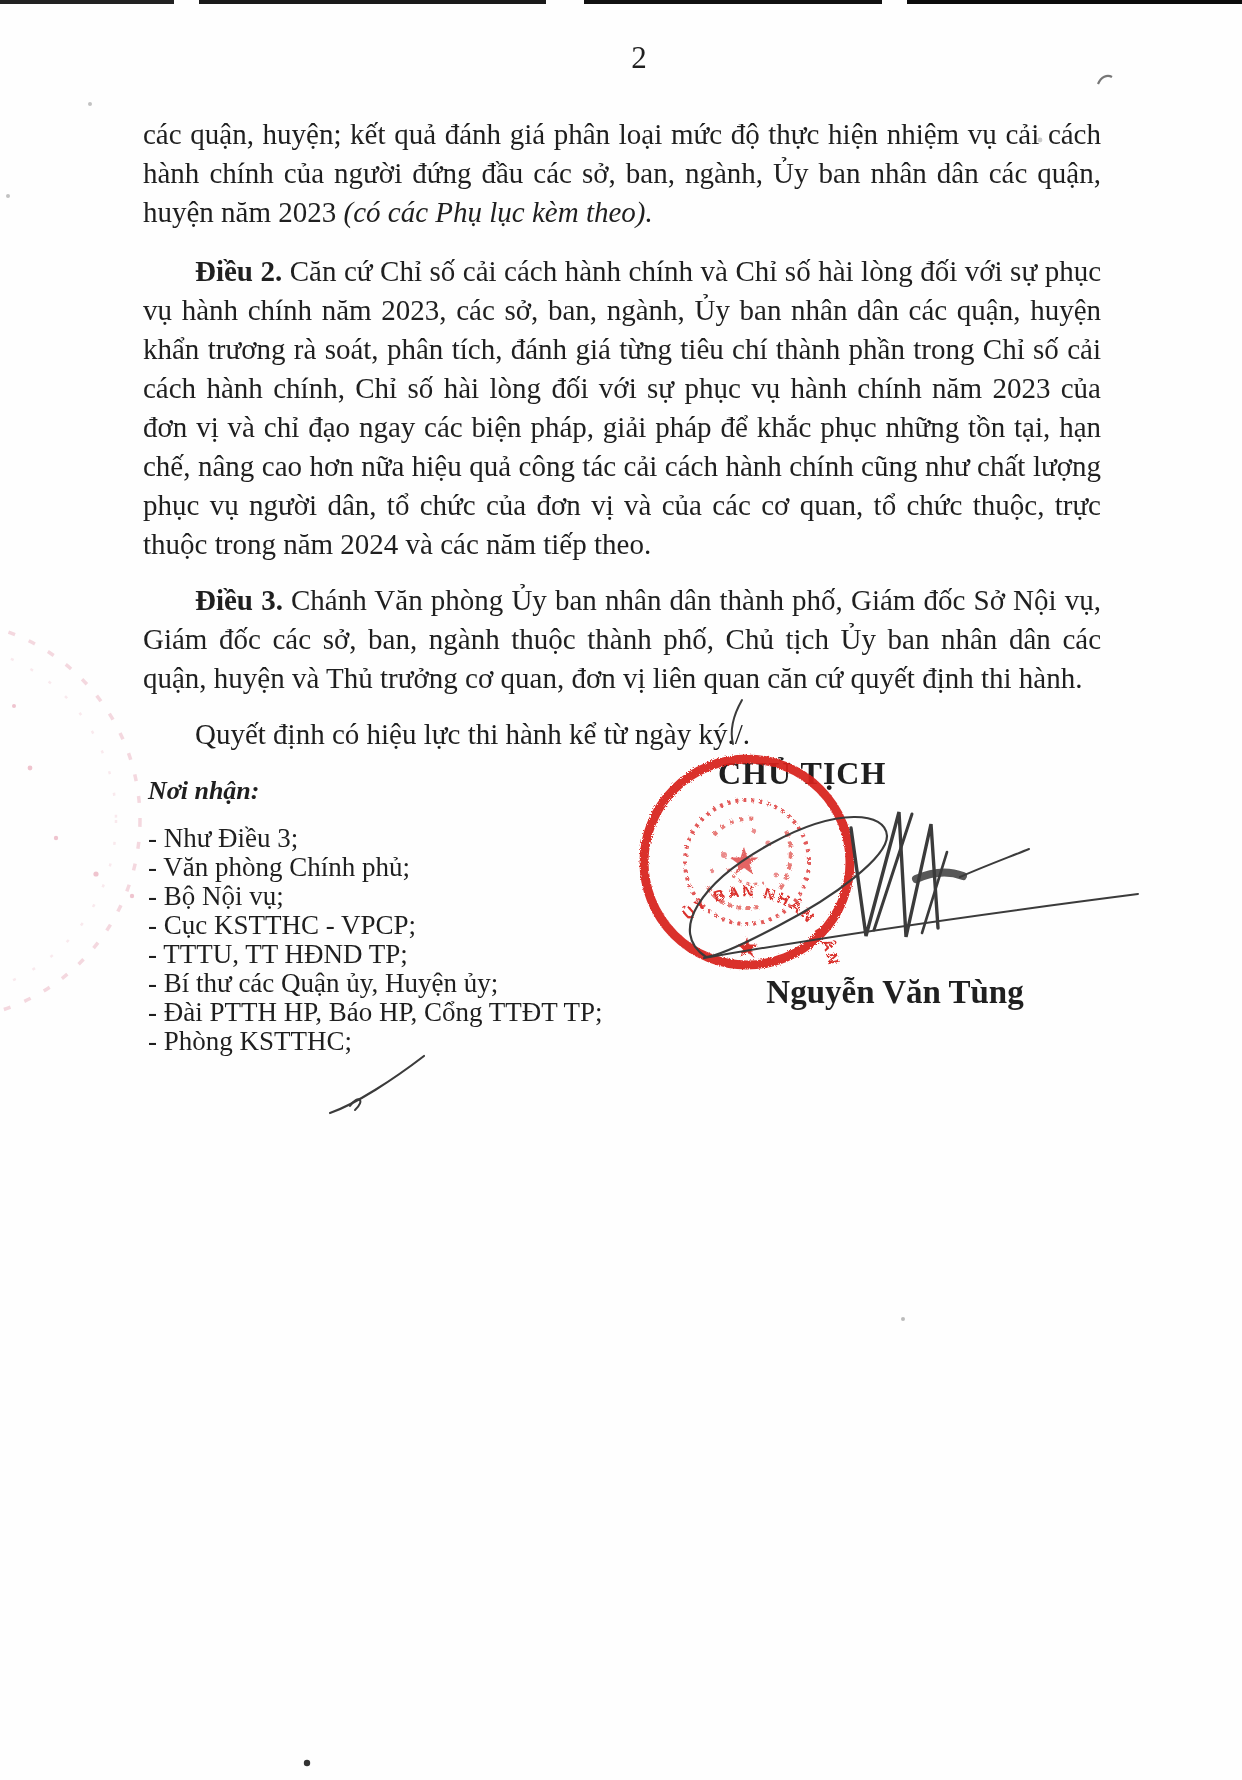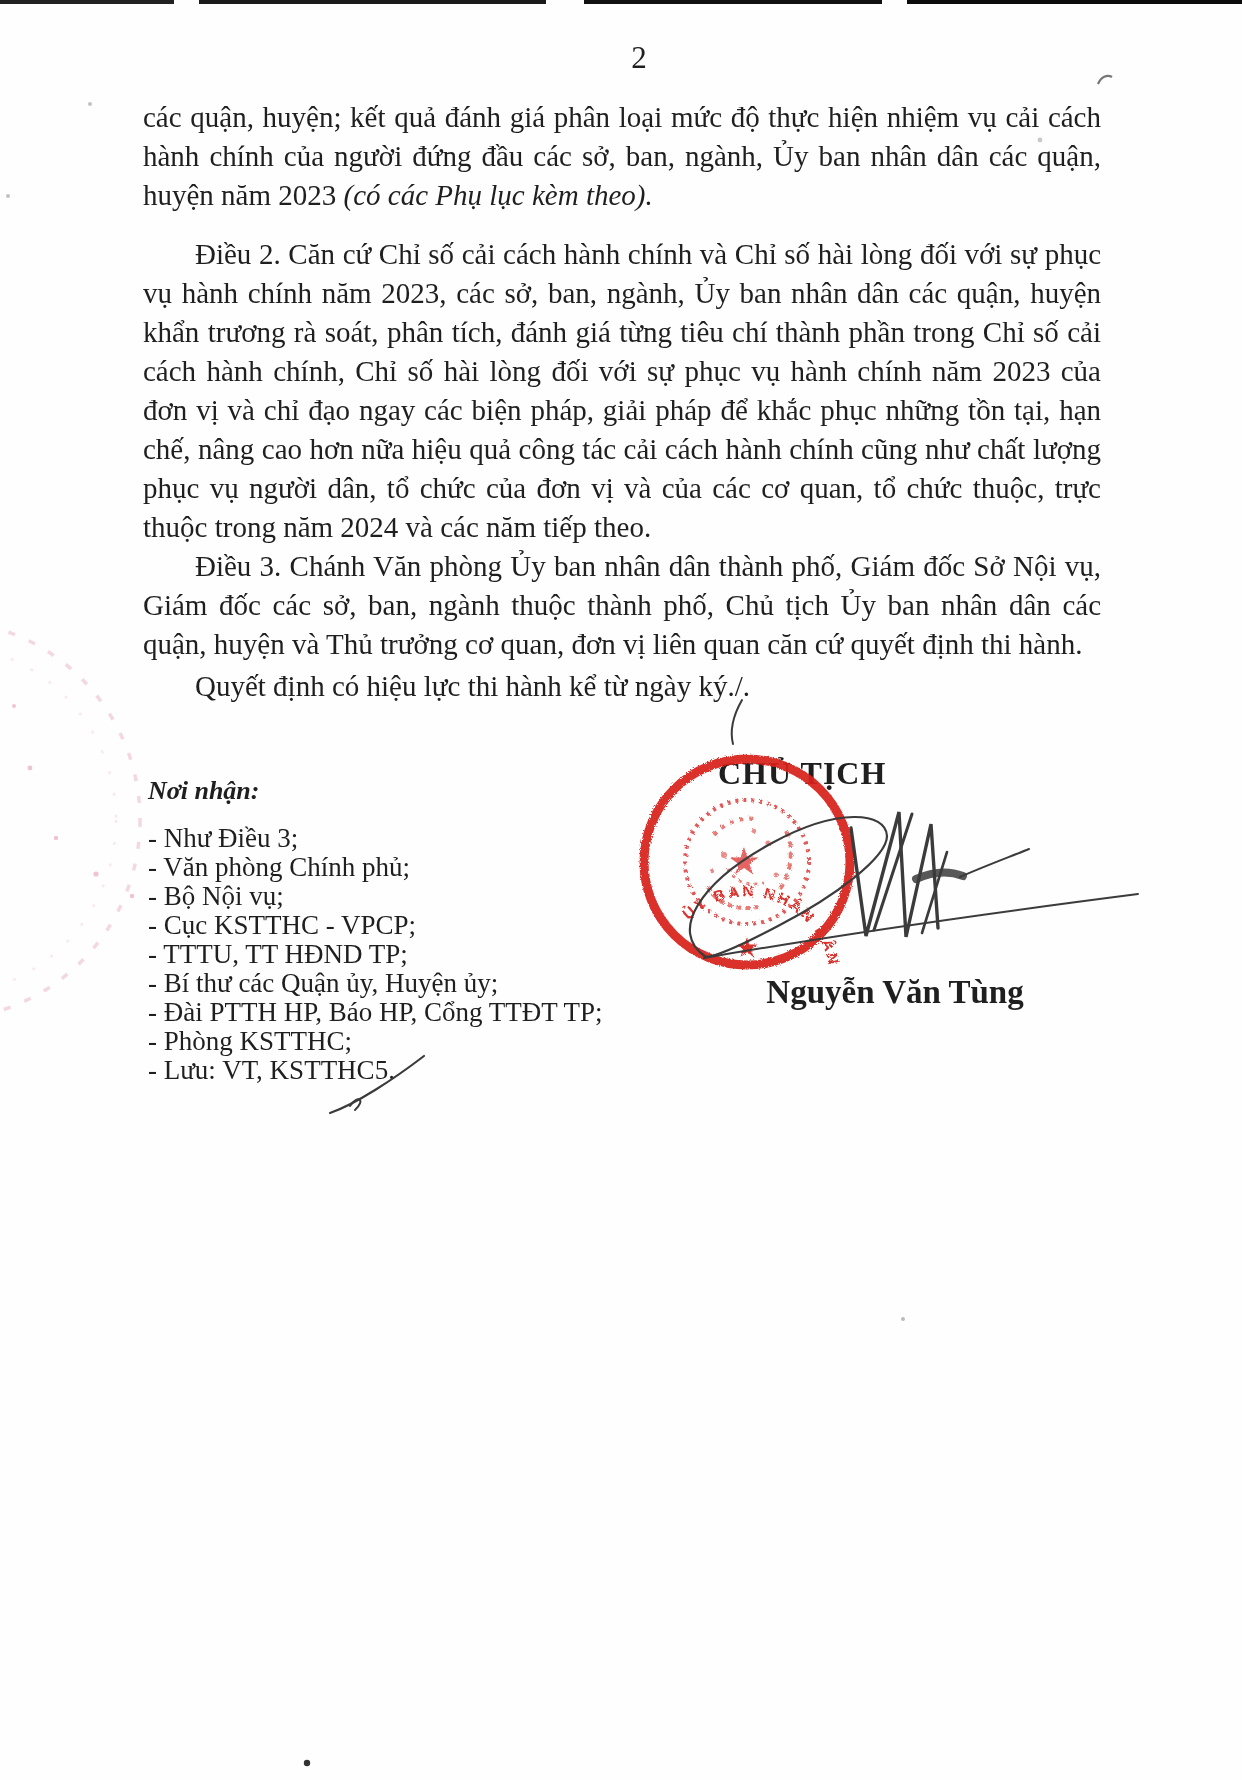--- a/index.html
+++ b/index.html
@@ -20,26 +20,26 @@
       #0c0c0c 73% 100%);
   }
   .page-num{
     position:absolute;top:40px;left:589px;width:100px;
     text-align:center;font-size:31px;
   }
   .body-text{
     position:absolute;top:98px;left:143px;width:958px;
     font-size:29px;line-height:39px;text-align:justify;
   }
-  .para{margin:0 0 0 0;}
+  .para{margin:17px 0 0 0;}
   .para.p1{margin-bottom:20px;}
   .para.p2{margin-bottom:0px;}
   .para.p3{margin-bottom:3px;}
   .para.indent{text-indent:52px;}
-  .bold{font-weight:normal;}
+  .bold{font-weight:bold;}
   .italic{font-style:italic;}
   .recipients{
     position:absolute;left:148px;top:776px;width:470px;
   }
   .recipients-label{
     font-weight:bold;font-style:italic;font-size:26px;margin-bottom:18px;
   }
   .recipient-item{
     font-size:27px;line-height:29px;
   }
@@ -73,21 +73,20 @@
   <div class="recipients">
     <div class="recipients-label">Nơi nhận:</div>
     <div class="recipient-item">- Như Điều 3;</div>
     <div class="recipient-item">- Văn phòng Chính phủ;</div>
     <div class="recipient-item">- Bộ Nội vụ;</div>
     <div class="recipient-item">- Cục KSTTHC - VPCP;</div>
     <div class="recipient-item">- TTTU, TT HĐND TP;</div>
     <div class="recipient-item">- Bí thư các Quận ủy, Huyện ủy;</div>
     <div class="recipient-item">- Đài PTTH HP, Báo HP, Cổng TTĐT TP;</div>
     <div class="recipient-item">- Phòng KSTTHC;</div>
-    <div class="recipient-item">- Lưu: VT, KSTTHC5.</div>
   </div>
 
   <div class="sig-title">CHỦ TỊCH</div>
 
   <div class="stamp">
     <svg viewBox="0 0 222 222" width="222" height="222">
       <defs>
         <filter id="rough" x="-10%" y="-10%" width="120%" height="120%">
           <feTurbulence type="fractalNoise" baseFrequency="0.9" numOctaves="2" result="n"></feTurbulence>
           <feDisplacementMap in="SourceGraphic" in2="n" scale="3.5"></feDisplacementMap>

